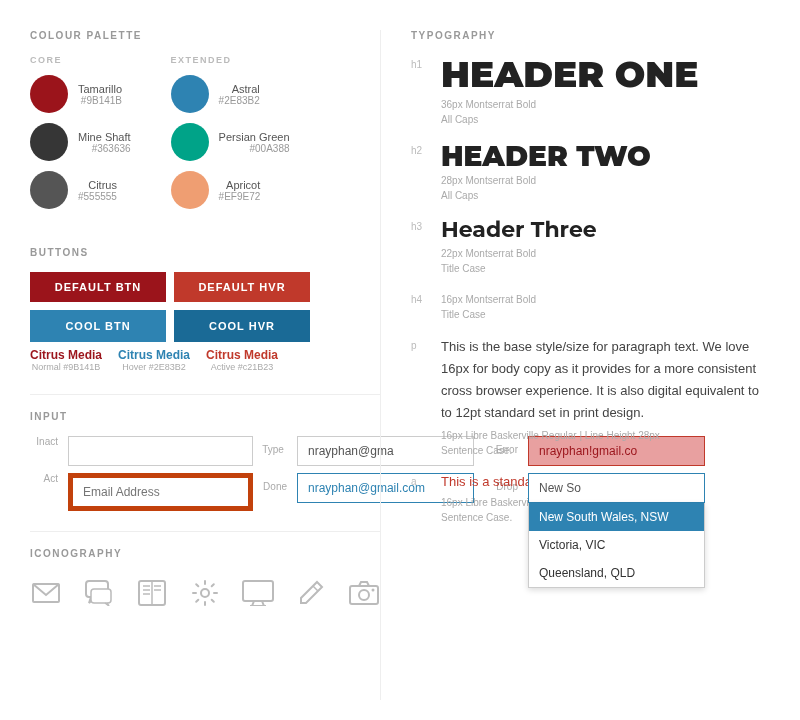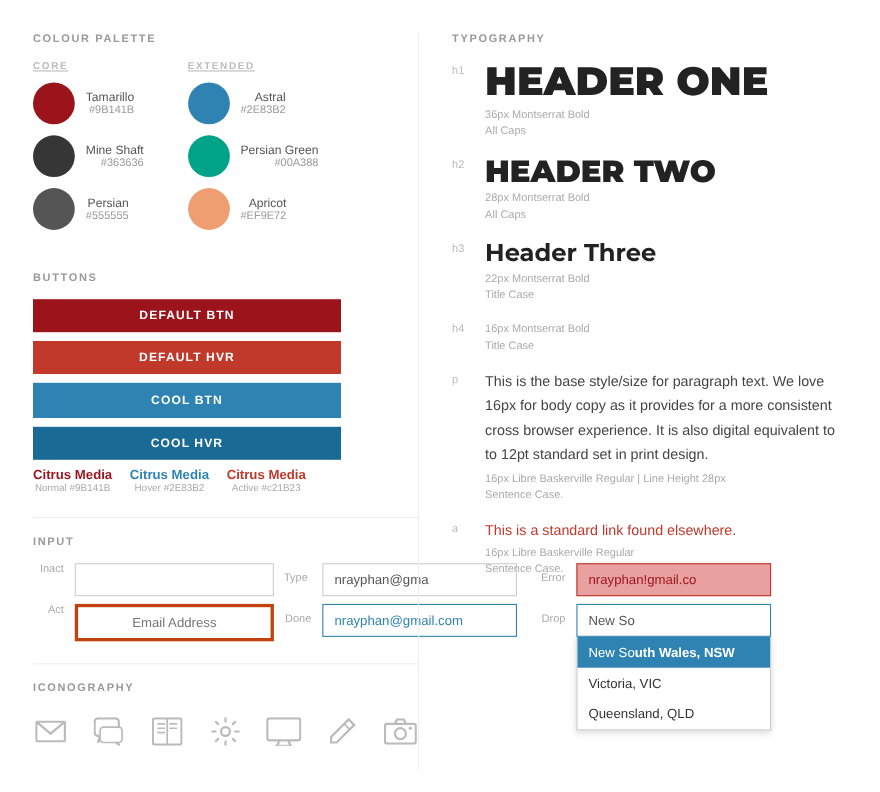--- a/index.html
+++ b/index.html
@@ -52,21 +52,20 @@
       gap: 40px;
     }
 
     .palette-group-title {
       font-size: 9px;
       font-weight: 700;
       letter-spacing: 1.5px;
       color: #bbb;
       text-transform: uppercase;
       margin-bottom: 10px;
-      text-decoration: underline;
     }
 
     .color-row {
       display: flex;
       align-items: center;
       margin-bottom: 10px;
       gap: 10px;
       text-align: right;
     }
 
@@ -91,21 +90,21 @@
     .color-hex {
       font-size: 10px;
       color: #999;
     }
 
     
     .buttons-section { margin-bottom: 22px; }
 
     .button-grid {
       display: grid;
-      grid-template-columns: 1fr;
+      grid-template-columns: 1fr 1fr;
       gap: 8px;
       max-width: 280px;
     }
 
     .btn-default {
       background: #9B141B;
       color: #fff;
       font-size: 11px;
       font-weight: 700;
       letter-spacing: 1px;
@@ -186,22 +185,21 @@
 
     .input-field {
       border: 1px solid #ccc;
       padding: 7px 10px;
       font-size: 12px;
       outline: none;
       color: #555;
     }
 
     .input-field.active {
-      border: 3px solid #c2410c;
-      text-align: center;
+      border: 5px solid #c2410c;
     }
 
     .input-field.type-field {
       border: 1px solid #ccc;
       color: #555;
     }
 
     .input-field.done-field {
       border: 1px solid #2E83B2;
       color: #2E83B2;
@@ -367,21 +365,21 @@
           <div class="color-row">
             <div class="color-swatch" style="background:#363636;"></div>
             <div class="color-info">
               <span class="color-name">Mine Shaft</span>
               <span class="color-hex">#363636</span>
             </div>
           </div>
           <div class="color-row">
             <div class="color-swatch" style="background:#555555;"></div>
             <div class="color-info">
-              <span class="color-name">Persian</span>
+              <span class="color-name">Citrus</span>
               <span class="color-hex">#555555</span>
             </div>
           </div>
         </div>
 
         <div>
           <div class="palette-group-title">EXTENDED</div>
           <div class="color-row">
             <div class="color-swatch" style="background:#2E83B2;"></div>
             <div class="color-info">
@@ -449,21 +447,21 @@
         <span class="input-label">Act</span>
         <input class="input-field active" type="text" placeholder="Email Address" value="" style="">
 
         <span class="input-label" style="font-size:10px;color:#aaa;text-align:right;padding-top:8px;">Done</span>
         <input class="input-field done-field" type="text" value="nrayphan@gmail.com" style="">
 
         <span class="input-label" style="font-size:10px;color:#aaa;text-align:right;padding-top:8px;">Drop</span>
         <div class="dropdown-container">
           <input class="input-field drop-field" type="text" value="New So" style="width: 100%;">
           <div class="dropdown-options">
-            <div class="dropdown-option selected">New So<span style="font-weight:bold;margin-top:12px;">uth Wales, NSW</span></div>
+            <div class="dropdown-option selected">New So<span style="font-weight:normal;margin-top:12px;">uth Wales, NSW</span></div>
             <div class="dropdown-option">Victoria, VIC</div>
             <div class="dropdown-option">Queensland, QLD</div>
           </div>
         </div>
       </div>
     </div>
 
     <hr class="divider">
 
     <div class="iconography-section">

